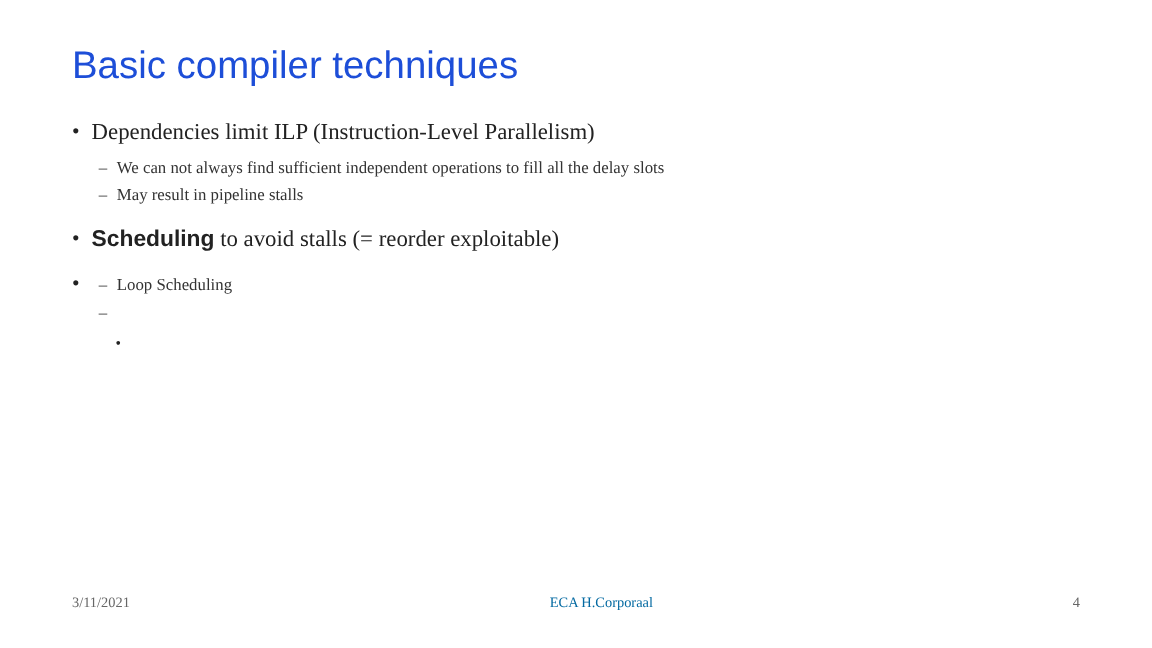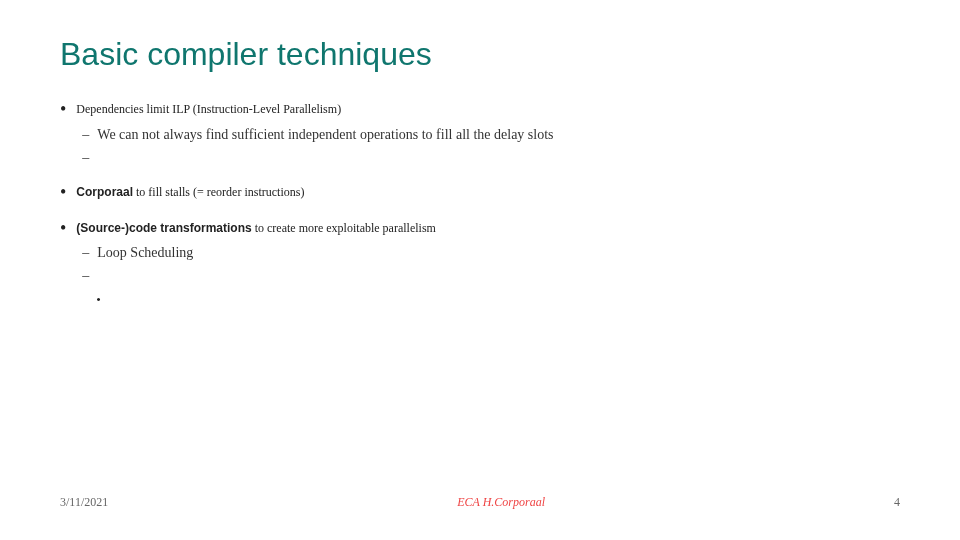--- a/index.html
+++ b/index.html
@@ -15,42 +15,42 @@
     .slide {
       width: 960px;
       height: 540px;
       padding: 36px 60px 30px 60px;
       display: flex;
       flex-direction: column;
     }
     .title {
       font-size: 32px;
       font-weight: normal;
-      color: #0f766e;
+      color: #1d4ed8;
       margin-bottom: 24px;
       font-family: Arial, Helvetica, sans-serif;
     }
     .content {
       flex: 1;
       font-size: 15px;
       line-height: 1.5;
     }
     .bullet-main {
       display: flex;
       align-items: flex-start;
       margin-bottom: 14px;
     }
     .bullet-dot {
       font-size: 18px;
       margin-right: 10px;
       margin-top: -1px;
       flex-shrink: 0;
     }
     .bullet-text {
-      font-size: 12px;
+      font-size: 19px;
       line-height: 1.5;
     }
     .bullet-text .bold {
       font-weight: bold;
       font-family: Arial, Helvetica, sans-serif;
     }
     .sub-bullets {
       margin-top: 4px;
       margin-left: 6px;
     }
@@ -88,22 +88,21 @@
       color: #555;
       padding-top: 6px;
       border-top: none;
     }
     .footer-left {
       font-size: 12px;
       color: #666;
     }
     .footer-center {
       font-size: 12px;
-      color: #ef4444;
-      font-style: italic;
+      color: #0369a1;
     }
     .footer-right {
       font-size: 12px;
       color: #666;
     }
     .section-gap {
       margin-bottom: 10px;
     }
   </style>
 </head>
@@ -120,40 +119,38 @@
         <span class="bullet-text">
           <span>Dependencies limit ILP (Instruction-Level Parallelism)</span>
         </span>
         <div class="sub-bullets">
           <div class="sub-bullet">
             <span class="sub-bullet-dash">–</span>
             <span>We can not always find sufficient independent operations to fill all the delay slots</span>
           </div>
           <div class="sub-bullet">
             <span class="sub-bullet-dash">–</span>
+            <span>May result in pipeline stalls</span>
           </div>
         </div>
       </div>
     </div>
 
     <div class="bullet-main section-gap">
       <span class="bullet-dot">•</span>
       <div>
         <span class="bullet-text">
-          <strong class="bold">Corporaal</strong><span> to fill stalls (= reorder instructions)</span>
+          <strong class="bold">Scheduling</strong><span> to avoid stalls (= reorder exploitable)</span>
         </span>
       </div>
     </div>
 
     <div class="bullet-main section-gap">
       <span class="bullet-dot">•</span>
       <div>
-        <span class="bullet-text">
-          <strong class="bold">(Source-)code transformations</strong><span> to create more exploitable parallelism</span>
-        </span>
         <div class="sub-bullets">
           <div class="sub-bullet">
             <span class="sub-bullet-dash">–</span>
             <span>Loop Scheduling</span>
           </div>
           <div class="sub-bullet">
             <span class="sub-bullet-dash">–</span>
           </div>
           <div class="sub-sub-bullets">
             <div class="sub-sub-bullet">

